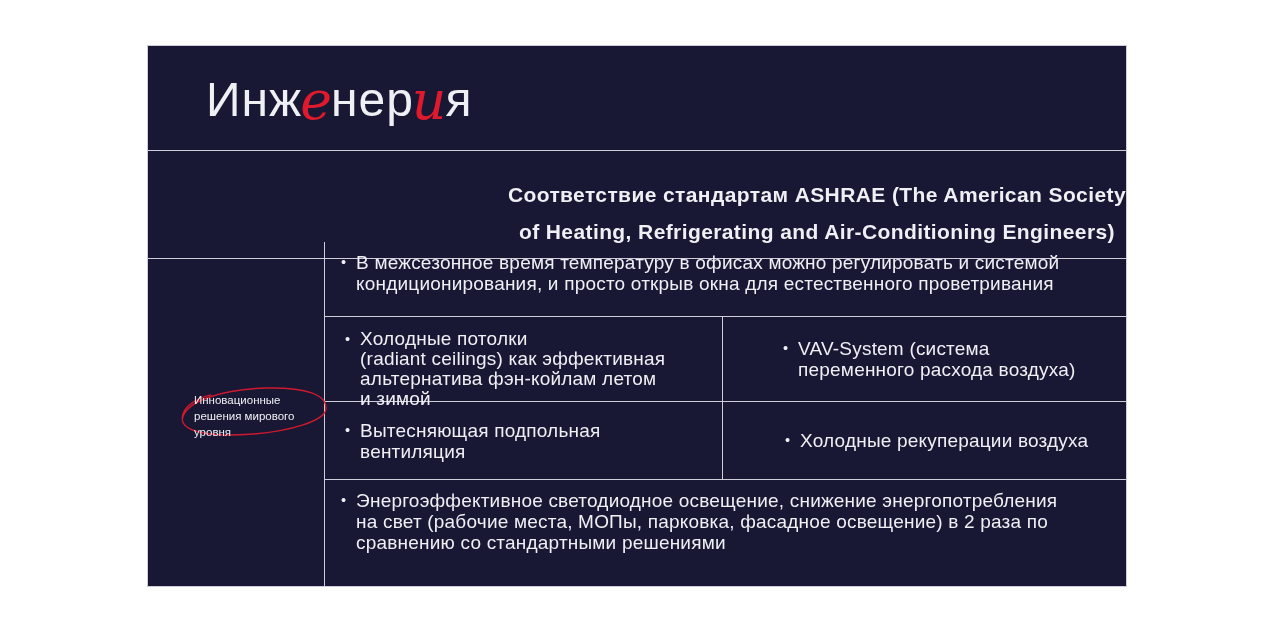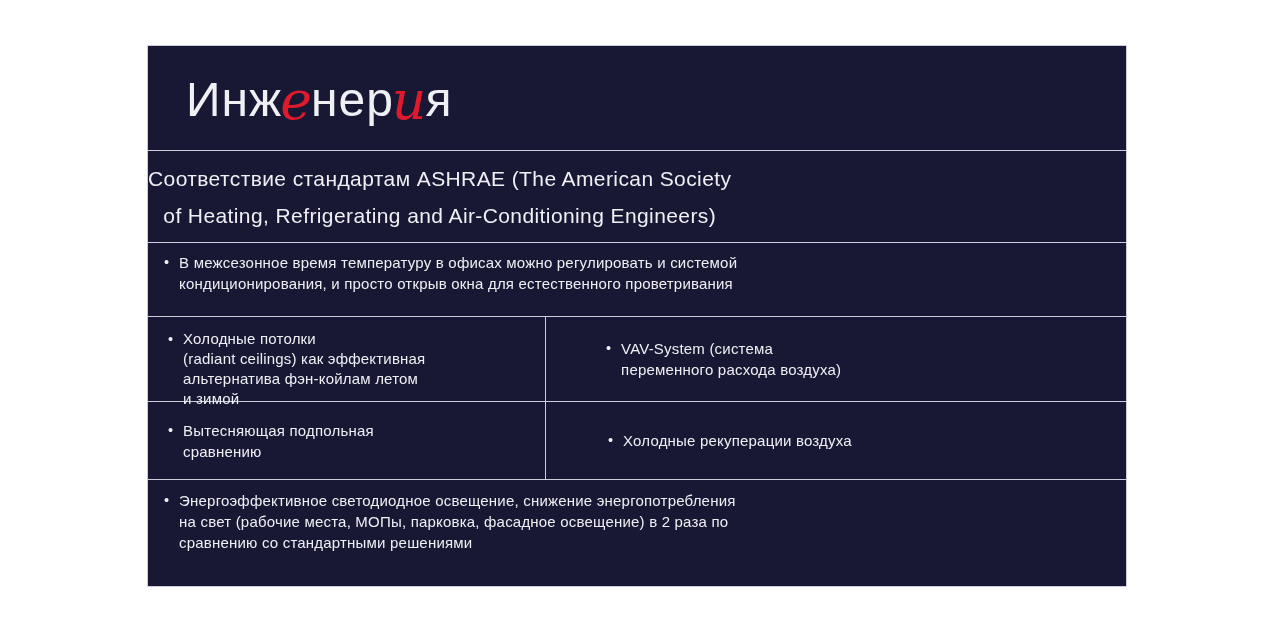--- a/index.html
+++ b/index.html
@@ -22,36 +22,37 @@
     border:1px solid var(--line);
     box-sizing:border-box;
   }
   
   .header{
     position:absolute;left:0;top:0;right:0;height:105px;
     border-bottom:1.5px solid var(--line);
     display:flex;align-items:center;
     padding-left:38px;box-sizing:border-box;
   }
-  .logo{font-size:48px;font-weight:500;letter-spacing:1px;line-height:1;}
+  .logo{font-size:48px;font-weight:500;letter-spacing:1px;line-height:1;margin-left:20px;}
   .logo .seg{color:var(--text);}
   .logo .script{
     font-family:"DejaVu Serif",serif;
     font-style:italic;font-weight:normal;
     color:var(--accent-red);
     font-size:1.12em;
     margin:0 -2px;
     position:relative;top:3px;
   }
   
   .banner{
-    position:absolute;left:0;top:106px;right:0;height:91px;
+    position:absolute;left:0;top:122px;right:0;height:91px;
     border-bottom:1.5px solid var(--line);
-    display:flex;align-items:center;justify-content:flex-start;
+    display:flex;align-items:center;justify-content:flex-end;
     box-sizing:border-box;
+    font-weight:bold;
   }
   .banner .txt{
     white-space:pre-line;text-align:center;
     font-size:21px;line-height:37px;letter-spacing:0.4px;
   }
   
   .table{
     position:absolute;left:0;top:196px;right:0;bottom:0;
     display:flex;
   }
@@ -73,21 +74,21 @@
   .row.r1{height:75px;}
   .row.r2{height:85px;}
   .row.r3{height:78px;}
   .row.r4{flex:1;border-bottom:none;}
   .cell{box-sizing:border-box;display:flex;align-items:flex-start;min-width:0;}
   .half-left{width:398px;flex:none;border-right:1.5px solid var(--line);}
   .half-right{flex:1;}
   .v-center{align-items:center;}
   .item{display:flex;align-items:flex-start;}
   .bullet{margin-right:10px;flex:none;font-size:14.5px;line-height:21px;}
-  .ctxt{white-space:pre-line;font-size:15px;line-height:21px;letter-spacing:0.2px;}
+  .ctxt{white-space:pre-line;font-size:19px;line-height:21px;letter-spacing:0.2px;}
   .tight .ctxt,.tight .bullet{line-height:20px;}
   .pad-seasonal{padding:10px 0 0 16px;}
   .pad-radiant{padding:12px 0 0 20px;}
   .pad-vav{padding-left:60px;}
   .pad-displacement{padding-left:20px;}
   .pad-recuperation{padding-left:62px;}
   .pad-led{padding:10px 0 0 16px;}
 </style>
 </head>
 <body>
@@ -100,20 +101,28 @@
     </div>
   </div>
 
   <div class="banner">
     <div class="txt">Соответствие стандартам ASHRAE (The American Society
 of Heating, Refrigerating and Air-Conditioning Engineers)</div>
   </div>
 
   <div class="table">
 
+    <div class="label-cell">
+      <svg class="ellipse-svg" viewBox="0 0 158 56">
+        <path d="M8,31 C12,13 52,4 94,6 C134,8 154,17 152,31 C150,43 114,51 74,51 C38,51 10,45 8,33 C7,21 20,12 38,9" fill="none" stroke="#e01a2d" stroke-width="1.4" stroke-linecap="round" transform="rotate(-4 79 28)" opacity="0.92"></path>
+      </svg>
+      <div class="row-label">Инновационные
+решения мирового
+уровня</div>
+    </div>
 
     <div class="main">
 
       <div class="row r1">
         <div class="cell pad-seasonal" style="flex:1">
           <div class="item">
             <span class="bullet">•</span>
             <span class="ctxt">В межсезонное время температуру в офисах можно регулировать и системой
 кондиционирования, и просто открыв окна для естественного проветривания</span>
           </div>
@@ -137,21 +146,21 @@
 переменного расхода воздуха)</span>
           </div>
         </div>
       </div>
 
       <div class="row r3">
         <div class="cell half-left v-center pad-displacement">
           <div class="item">
             <span class="bullet">•</span>
             <span class="ctxt">Вытесняющая подпольная
-сравнению</span>
+вентиляция</span>
           </div>
         </div>
         <div class="cell half-right v-center pad-recuperation">
           <div class="item">
             <span class="bullet">•</span>
             <span class="ctxt">Холодные рекуперации воздуха</span>
           </div>
         </div>
       </div>
 

